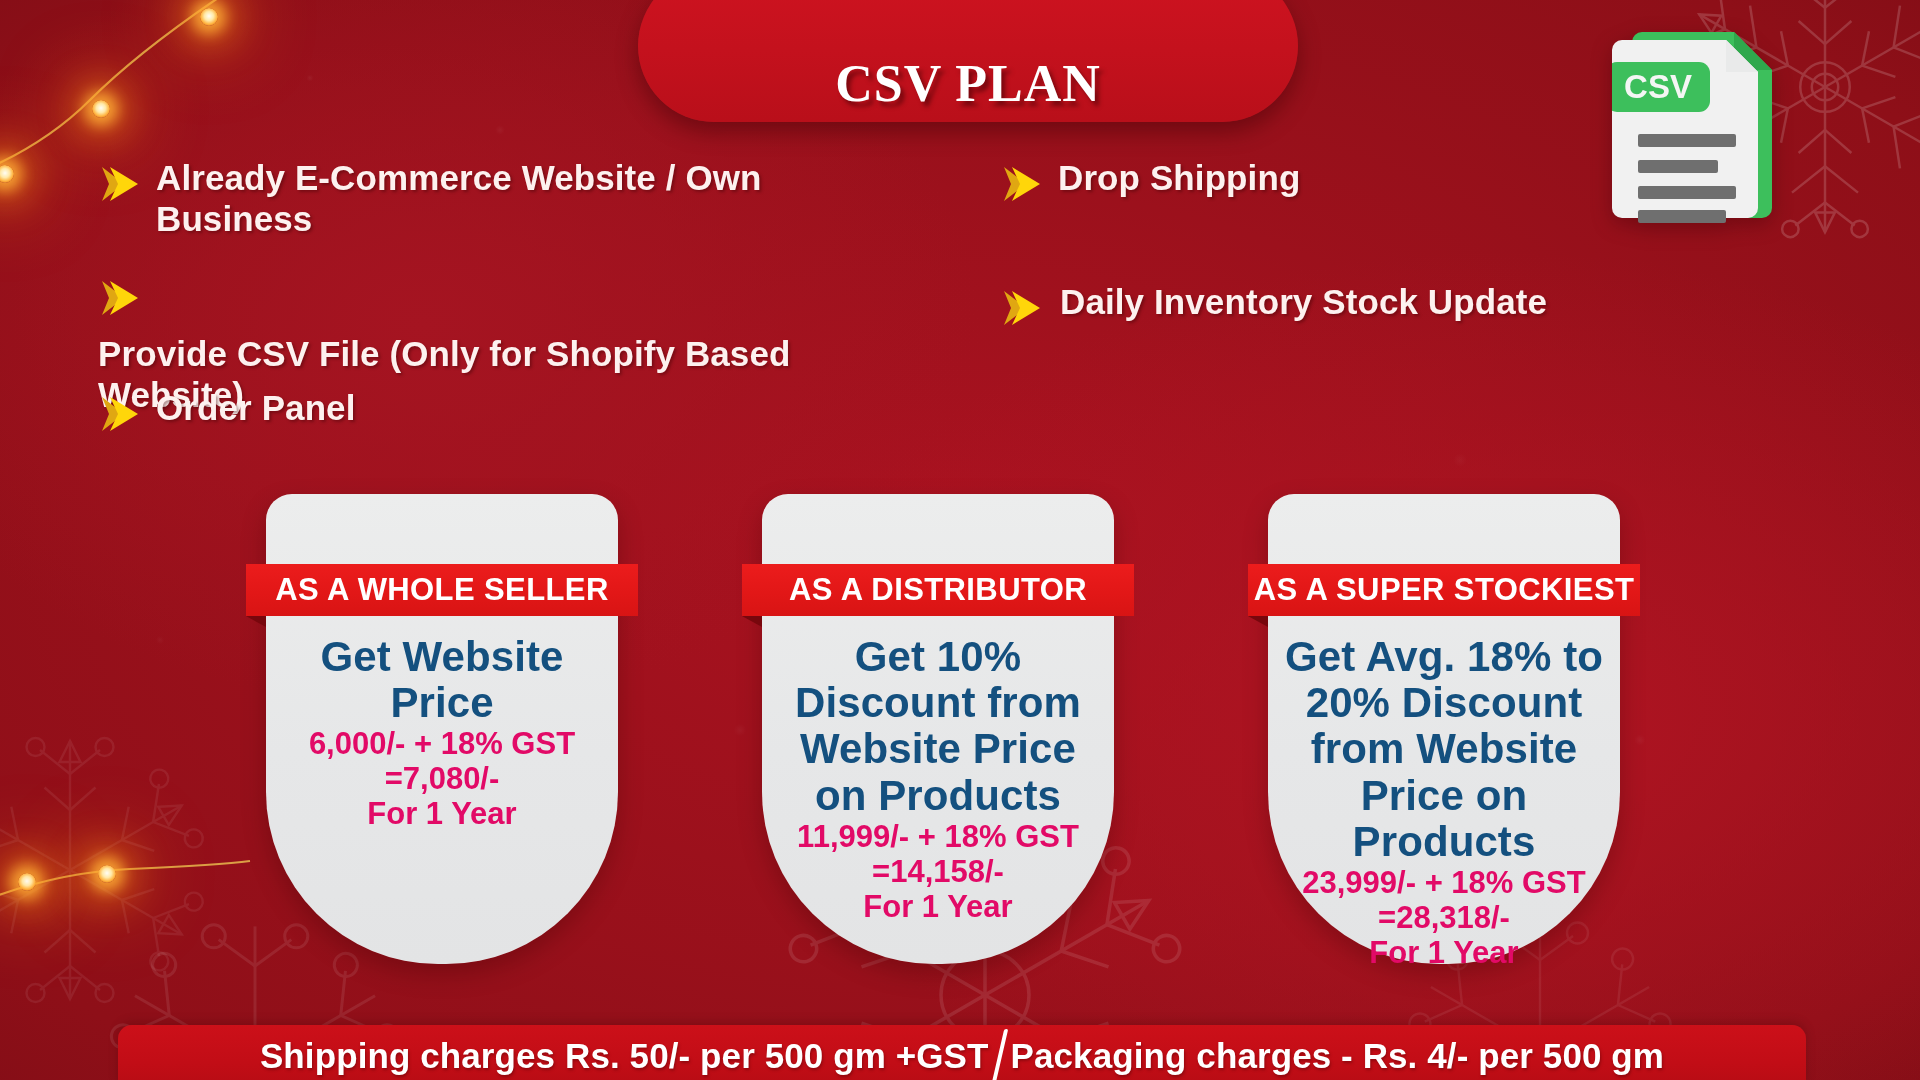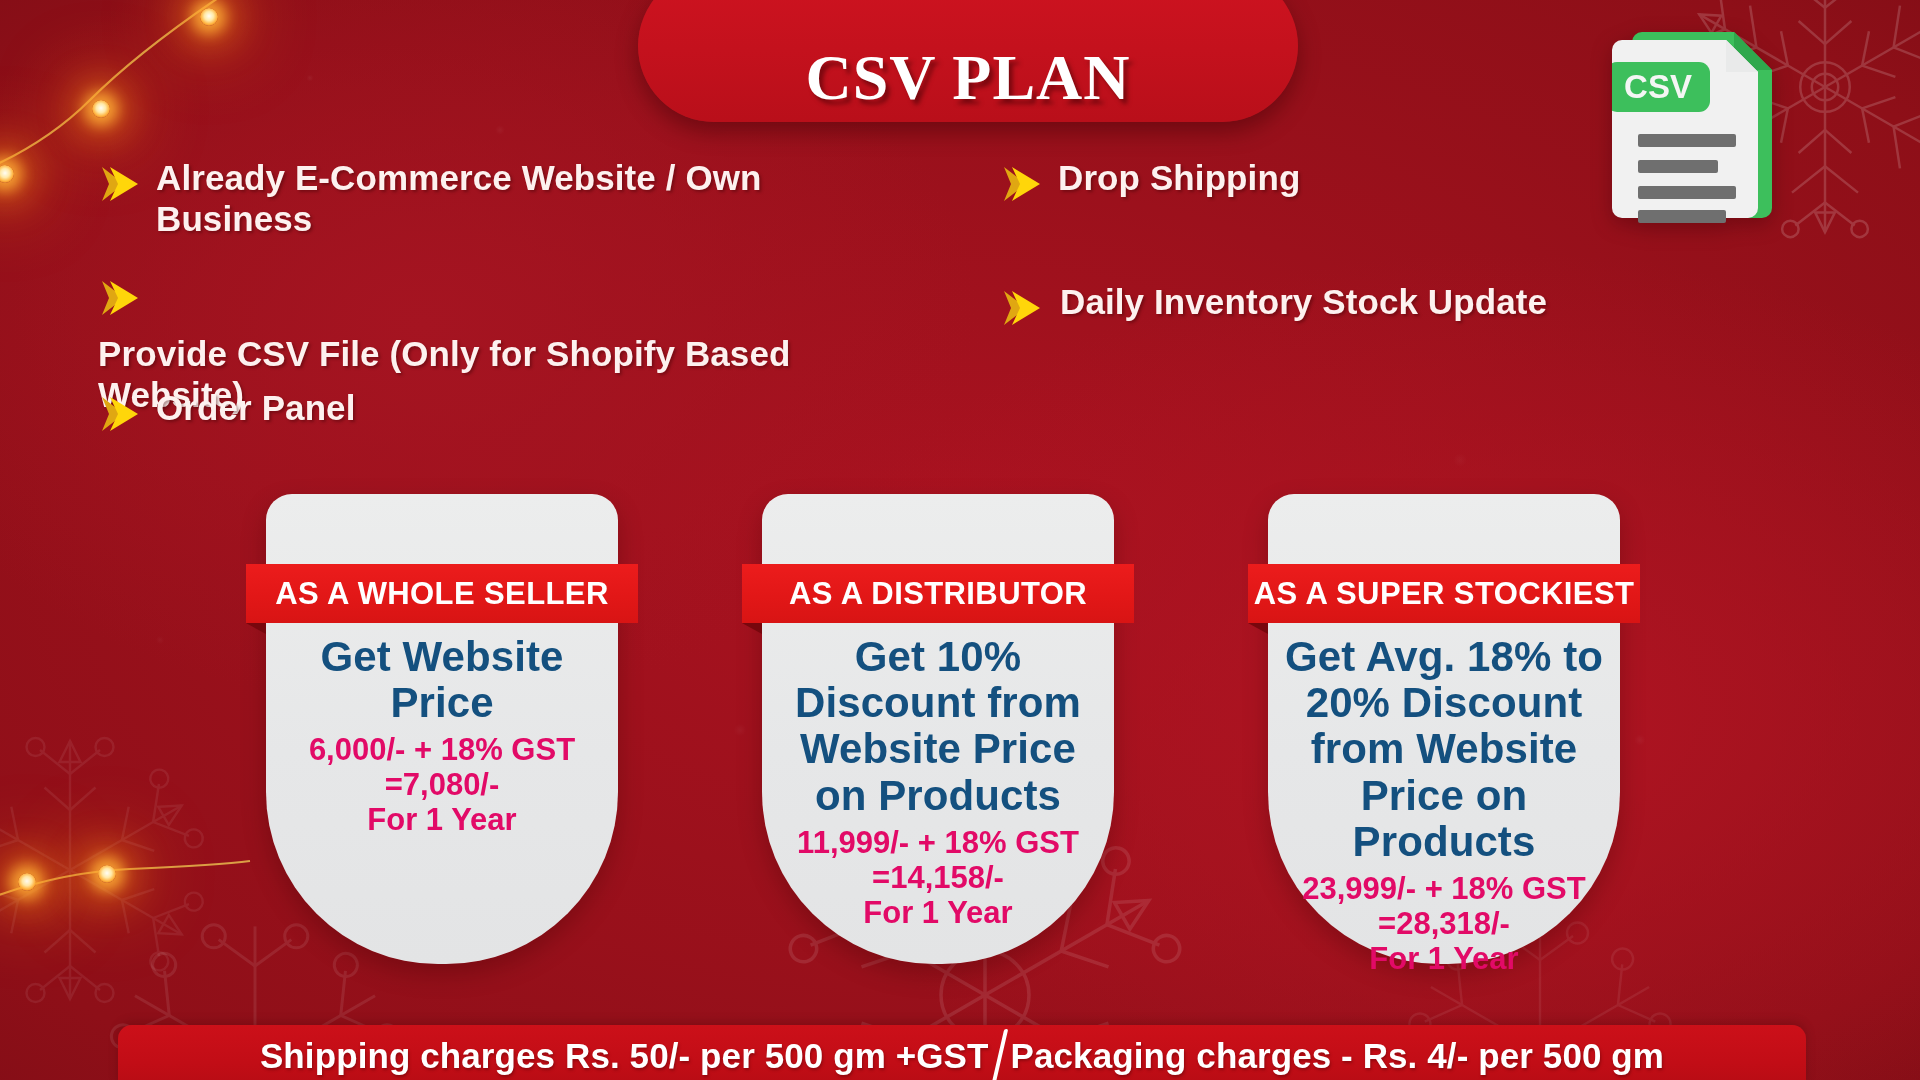--- a/index.html
+++ b/index.html
@@ -58,21 +58,21 @@
   #title-pill{
     position:absolute; left:638px; top:-30px; width:660px; height:152px;
     background:linear-gradient(180deg,#cf1320 0%,#c4111d 52%,#b90f1a 100%);
     border-radius:76px;
     box-shadow:0 10px 22px rgba(60,0,4,.45);
     display:flex; align-items:flex-end; justify-content:center;
     padding-bottom:12px;
   }
   #title-pill .t{
     font-family:"Liberation Serif", serif;
-    font-weight:700; font-size:64px; letter-spacing:1px; color:#fff;
+    font-weight:700; font-size:52px; letter-spacing:1px; color:#fff;
     text-shadow:4px 5px 4px rgba(70,0,5,.55);
     line-height:1;
   }
 
   
   #csv-icon{ position:absolute; left:1572px; top:18px; width:172px; height:210px;padding-left:40px; }
   #csv-icon svg{ display:block; filter:drop-shadow(0 6px 10px rgba(60,0,4,.38)); }
 
   
   .feat{
@@ -96,21 +96,21 @@
     position:absolute; width:352px; height:470px;
     background:linear-gradient(180deg,#eceded 0%,#e6e7e8 55%,#e3e4e5 100%);
     border-radius:26px 26px 172px 172px;
     box-shadow:0 10px 24px rgba(60,0,4,.30);
   }
   #card-0{ left:266px;  top:494px; }
   #card-1{ left:762px;  top:494px; }
   #card-2{ left:1268px; top:494px; }
 
   .ribbon{
-    position:absolute; height:59px; left:-20px; width:392px; top:70px;
+    position:absolute; height:52px; left:-20px; width:392px; top:70px;
     background:linear-gradient(180deg,#ec1c1c 0%,#e21717 55%,#d81414 100%);
     display:flex; align-items:center; justify-content:center;
   }
   .ribbon .rt{
     color:#fff; font-weight:700; font-size:31px; letter-spacing:.4px;
     white-space:nowrap;
   }
   .ribbon::after{
     content:""; position:absolute; left:0; bottom:-11px;
     width:20px; height:11px; background:#78070d;
@@ -120,21 +120,21 @@
   .card-body{
     position:absolute; left:0; right:0; top:140px;
     padding:0 14px; text-align:center;
   }
   .card-head{
     color:#14507f; font-weight:700; font-size:42px; line-height:1.10;
     letter-spacing:.1px;
   }
   .card-price{
     color:#e20a67; font-weight:700; font-size:31px; line-height:1.13;
-    margin-top:6px; white-space:pre-line;
+    white-space:pre-line;
   }
 
   
   #bottom-banner{
     position:absolute; left:118px; top:1013px; width:1688px; height:62px;
     background:linear-gradient(180deg,#cc1019 0%,#c20d16 60%,#b70c14 100%);
     border-radius:14px 14px 4px 4px;
     display:flex; align-items:center; justify-content:center;
     box-shadow:0 -3px 10px rgba(60,0,4,.25);
     margin-top:12px;

